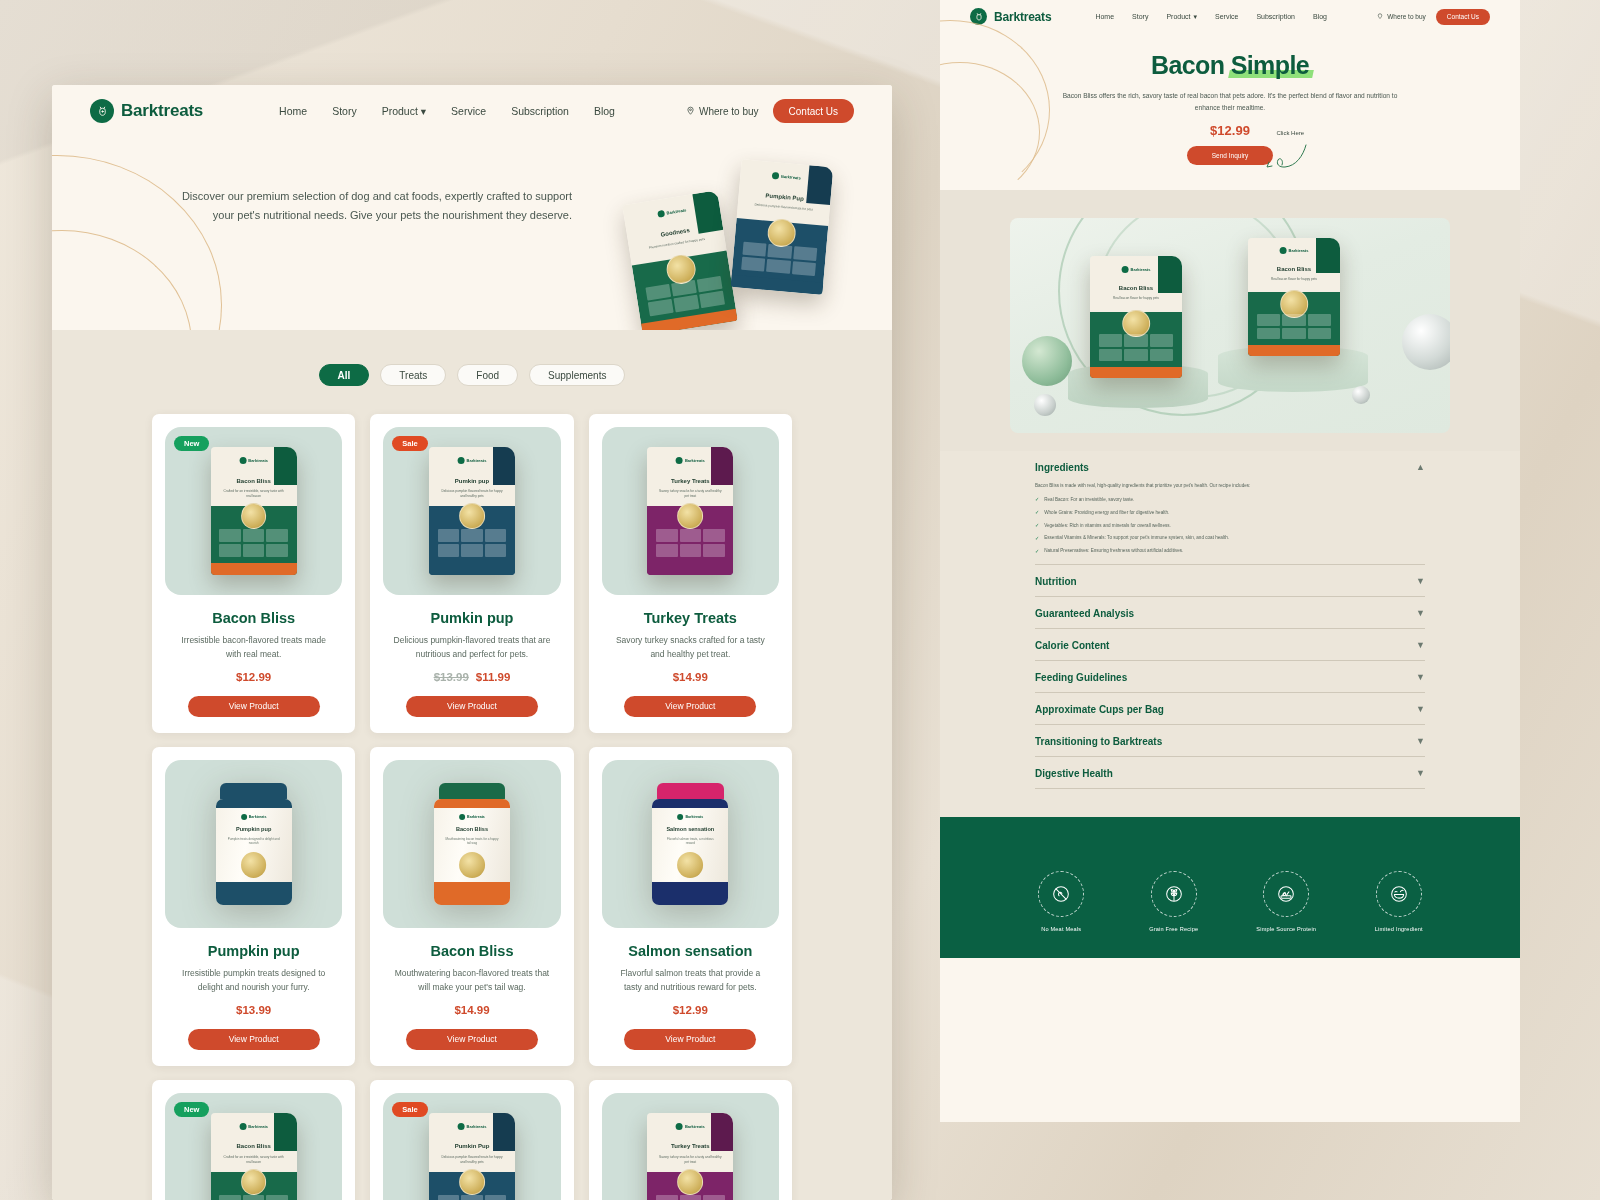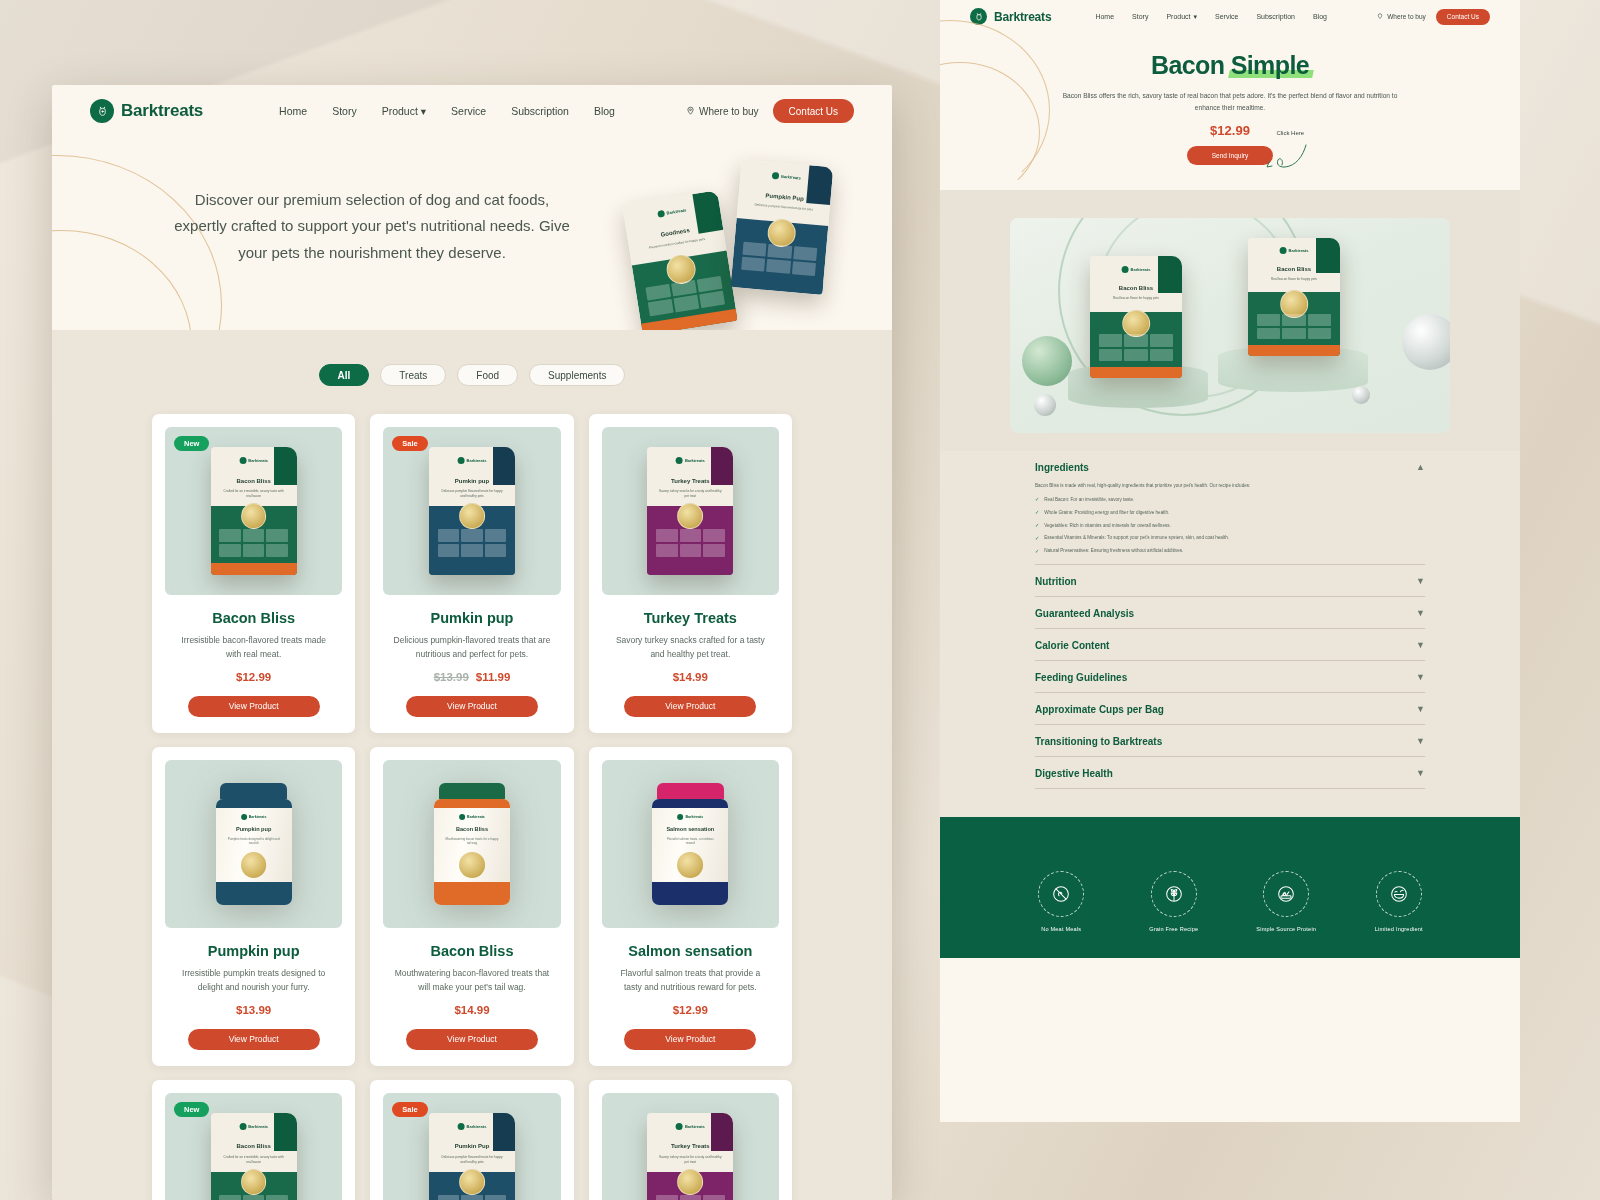--- a/index.html
+++ b/index.html
@@ -63,21 +63,21 @@
   .hero-title {
     font-size: 37px; font-weight: 800; color: #0d5c3e; letter-spacing: -0.9px;
     line-height: 1.05;
   }
   .hl { position: relative; display: inline-block; z-index: 1; }
   .hl::after {
     content: ""; position: absolute; left: -2px; right: -4px; bottom: 3px; height: 11px;
     background: #8fe07a; z-index: -1; transform: skewX(-12deg);
   }
   .hero-sub {
-    margin: 14px auto 0; width: 400px; font-size: 15px; line-height: 1.75; color: #4a5850;
+    margin: 14px auto 0; width: 400px; font-size: 11px; line-height: 1.75; color: #4a5850; text-align: right;
   }
 
   .hero-bags { position: absolute; right: 34px; top: 74px; width: 230px; height: 175px; }
 
   .bag { position: absolute; border-radius: 4px 10px 4px 4px; overflow: hidden;
          box-shadow: 0 10px 22px rgba(60,45,25,0.28); }
   .bag .bag-top { position: absolute; inset: 0 0 auto 0; height: 46%; background: #f4efe4; }
   .bag .bag-bot { position: absolute; inset: auto 0 0 0; height: 54%; }
   .bag .bag-corner { position: absolute; right: 0; top: 0; width: 26%; height: 30%; }
   .bag .bag-logo {
@@ -112,21 +112,21 @@
   .grid {
     margin: 28px auto 0; width: 640px;
     display: grid; grid-template-columns: repeat(3, 1fr); gap: 14px 15px;
   }
   .card {
     background: #fff; border-radius: 7px; padding: 13px 13px 16px;
     box-shadow: 0 2px 10px rgba(60,45,25,0.07);
     display: flex; flex-direction: column; align-items: center;
   }
   .card-media {
-    position: relative; width: 100%; height: 168px; border-radius: 6px;
+    position: relative; width: 100%; height: 168px; border-radius: 16px;
     background: #cfdfd8; overflow: hidden;
     display: flex; align-items: center; justify-content: center;
   }
   .badge {
     position: absolute; left: 9px; top: 9px; z-index: 3;
     border-radius: 999px; font-size: 7.5px; color: #fff; font-weight: 600;
     padding: 3px 10px;
   }
   .badge.new { background: #15a05e; }
   .badge.sale { background: #e04a23; }

